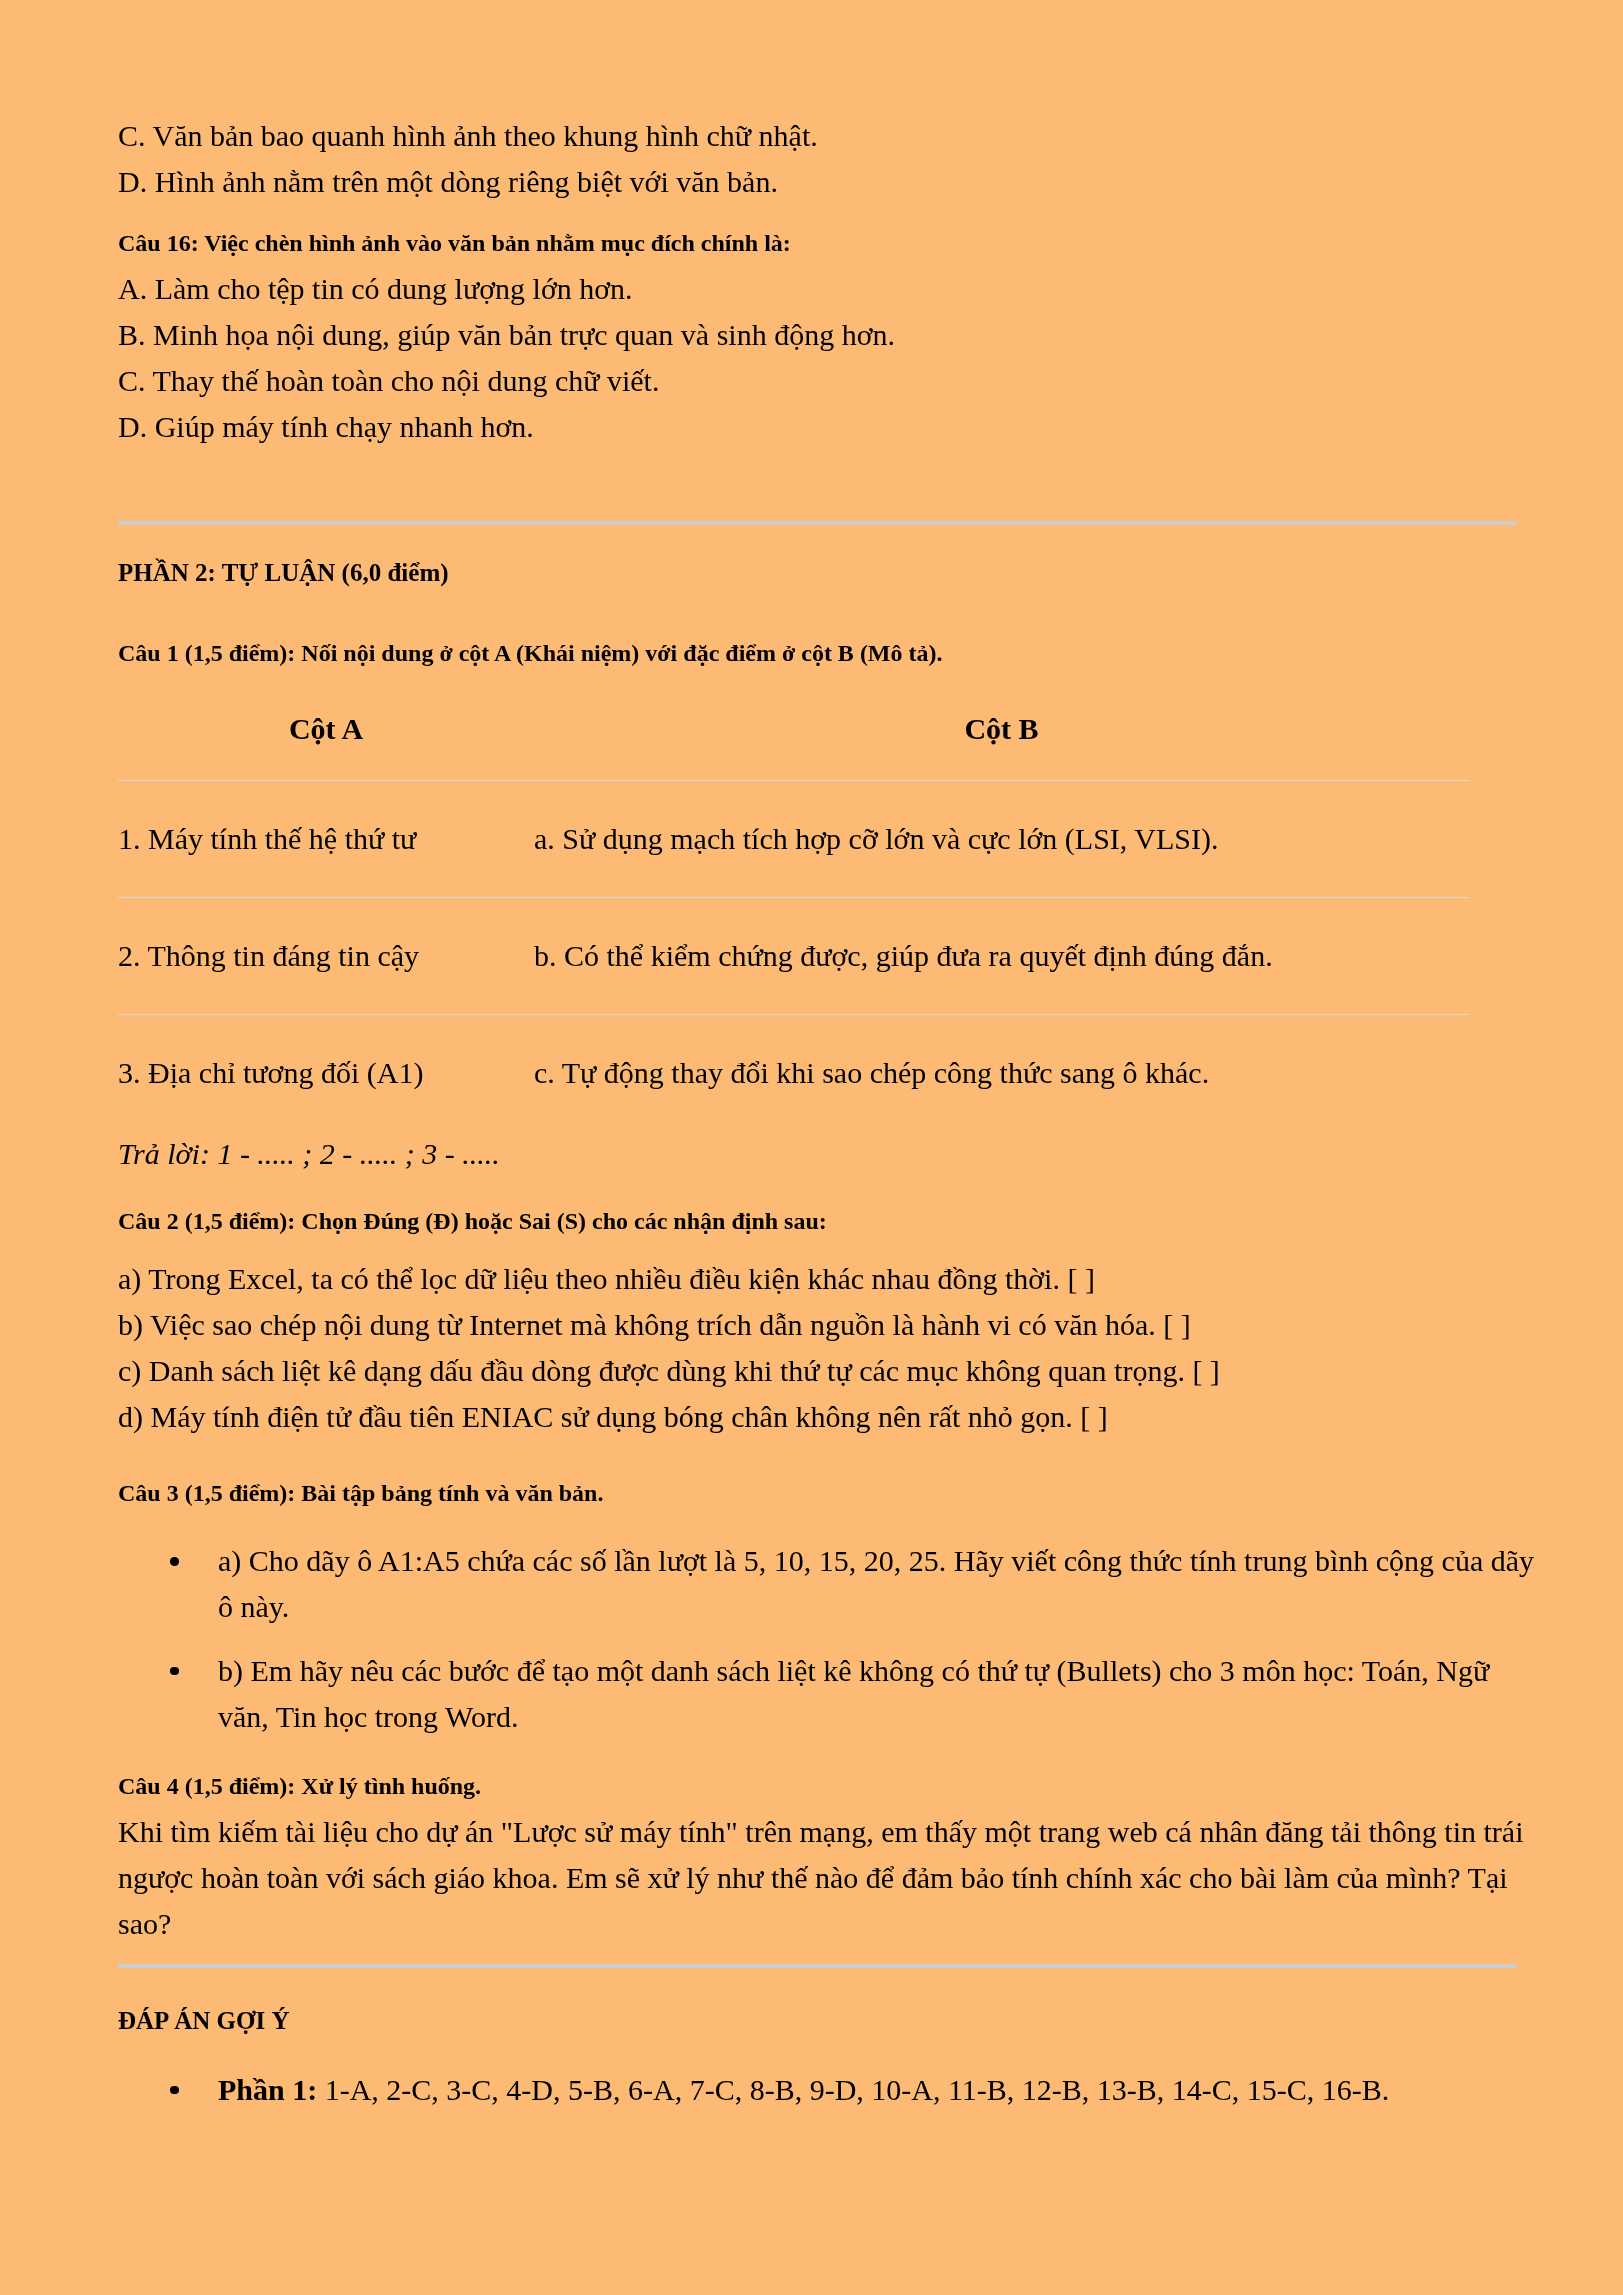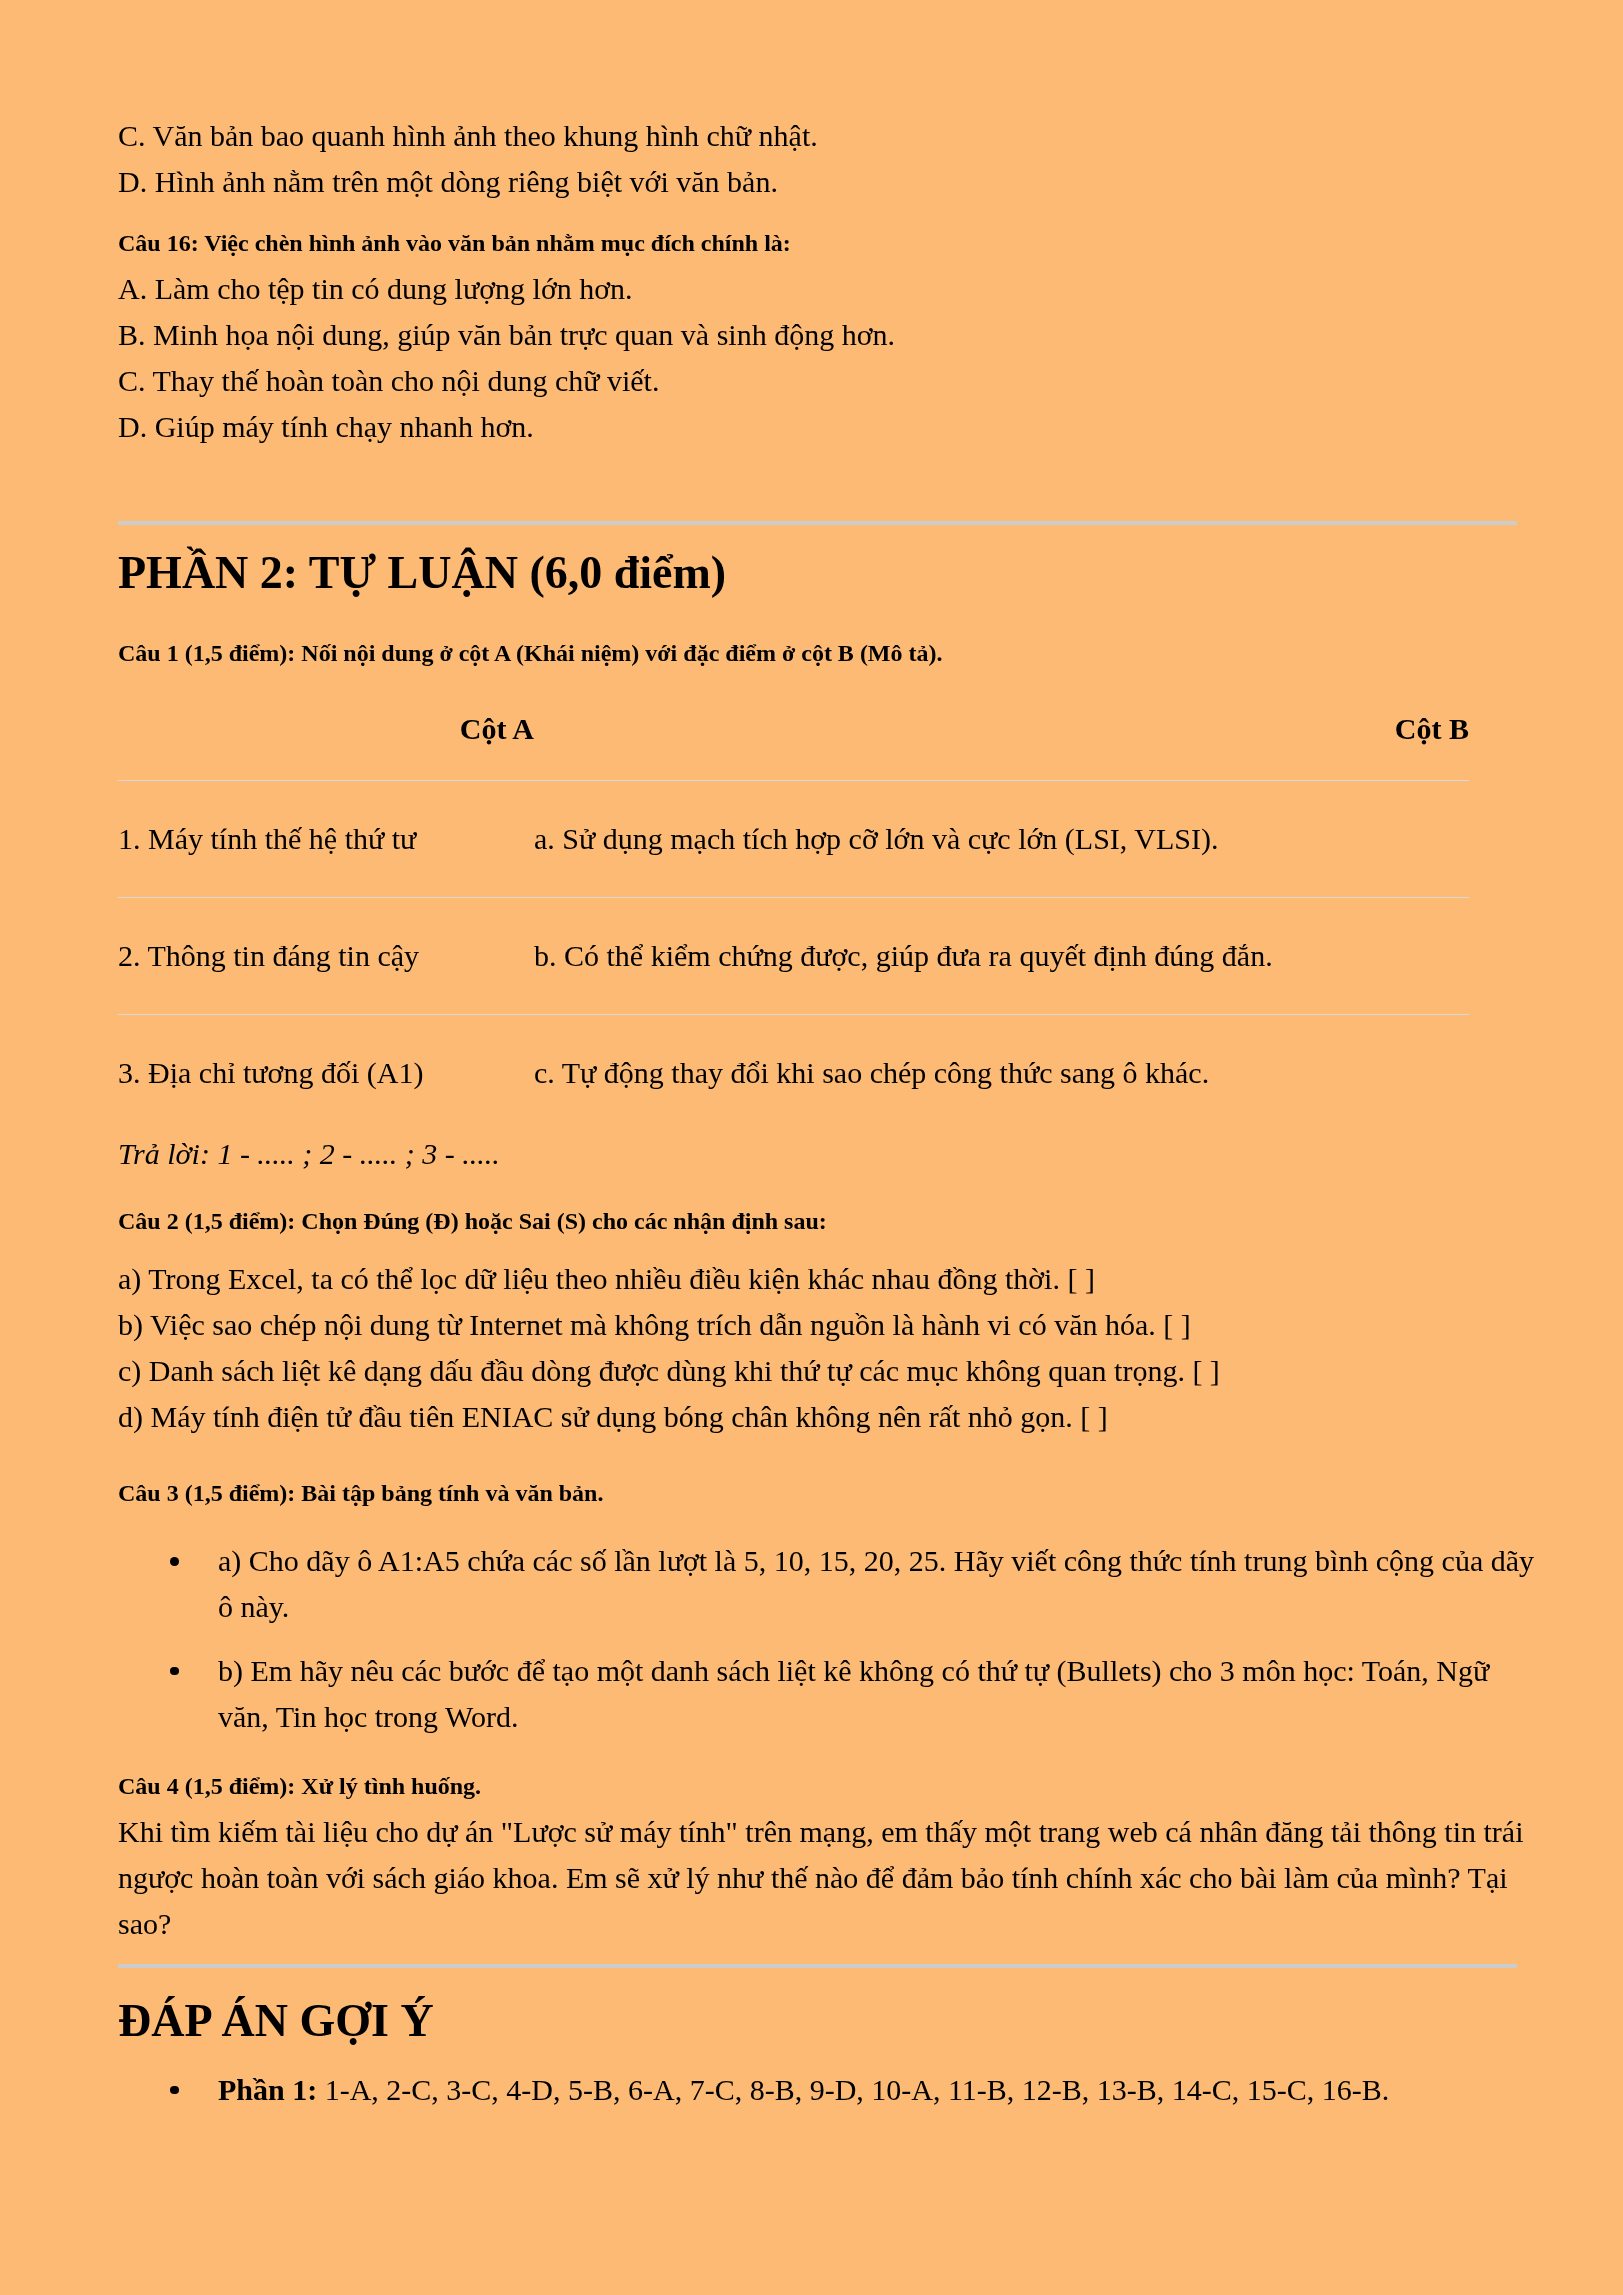--- a/index.html
+++ b/index.html
@@ -34,36 +34,36 @@
 
   .rule {
     border: none;
     height: 3.9px;
     background: #cccccc;
     margin: 0 20.4px 23.6px 0;
   }
   .rule-2 { margin-bottom: 28px; }
 
   .section-heading {
-    font-size: 46px;
+    font-size: 25px;
     line-height: 49px;
     font-weight: 700;
     margin-bottom: 33px;
   }
   .answers-heading { margin-bottom: 22px; }
 
   .q1-heading { margin-bottom: 30px; }
 
   table.match-table {
     border-collapse: collapse;
     width: 1351px;
     table-layout: fixed;
   }
   table.match-table th {
-    text-align: right;
+    text-align: center;
     font-weight: 700;
     font-size: 30px;
     line-height: 46px;
     padding: 0 0 28px 0;
     vertical-align: top;
   }
   table.match-table td {
     border-top: 1.6px solid #d9d9d9;
     padding: 35px 0;
     font-size: 30px;

